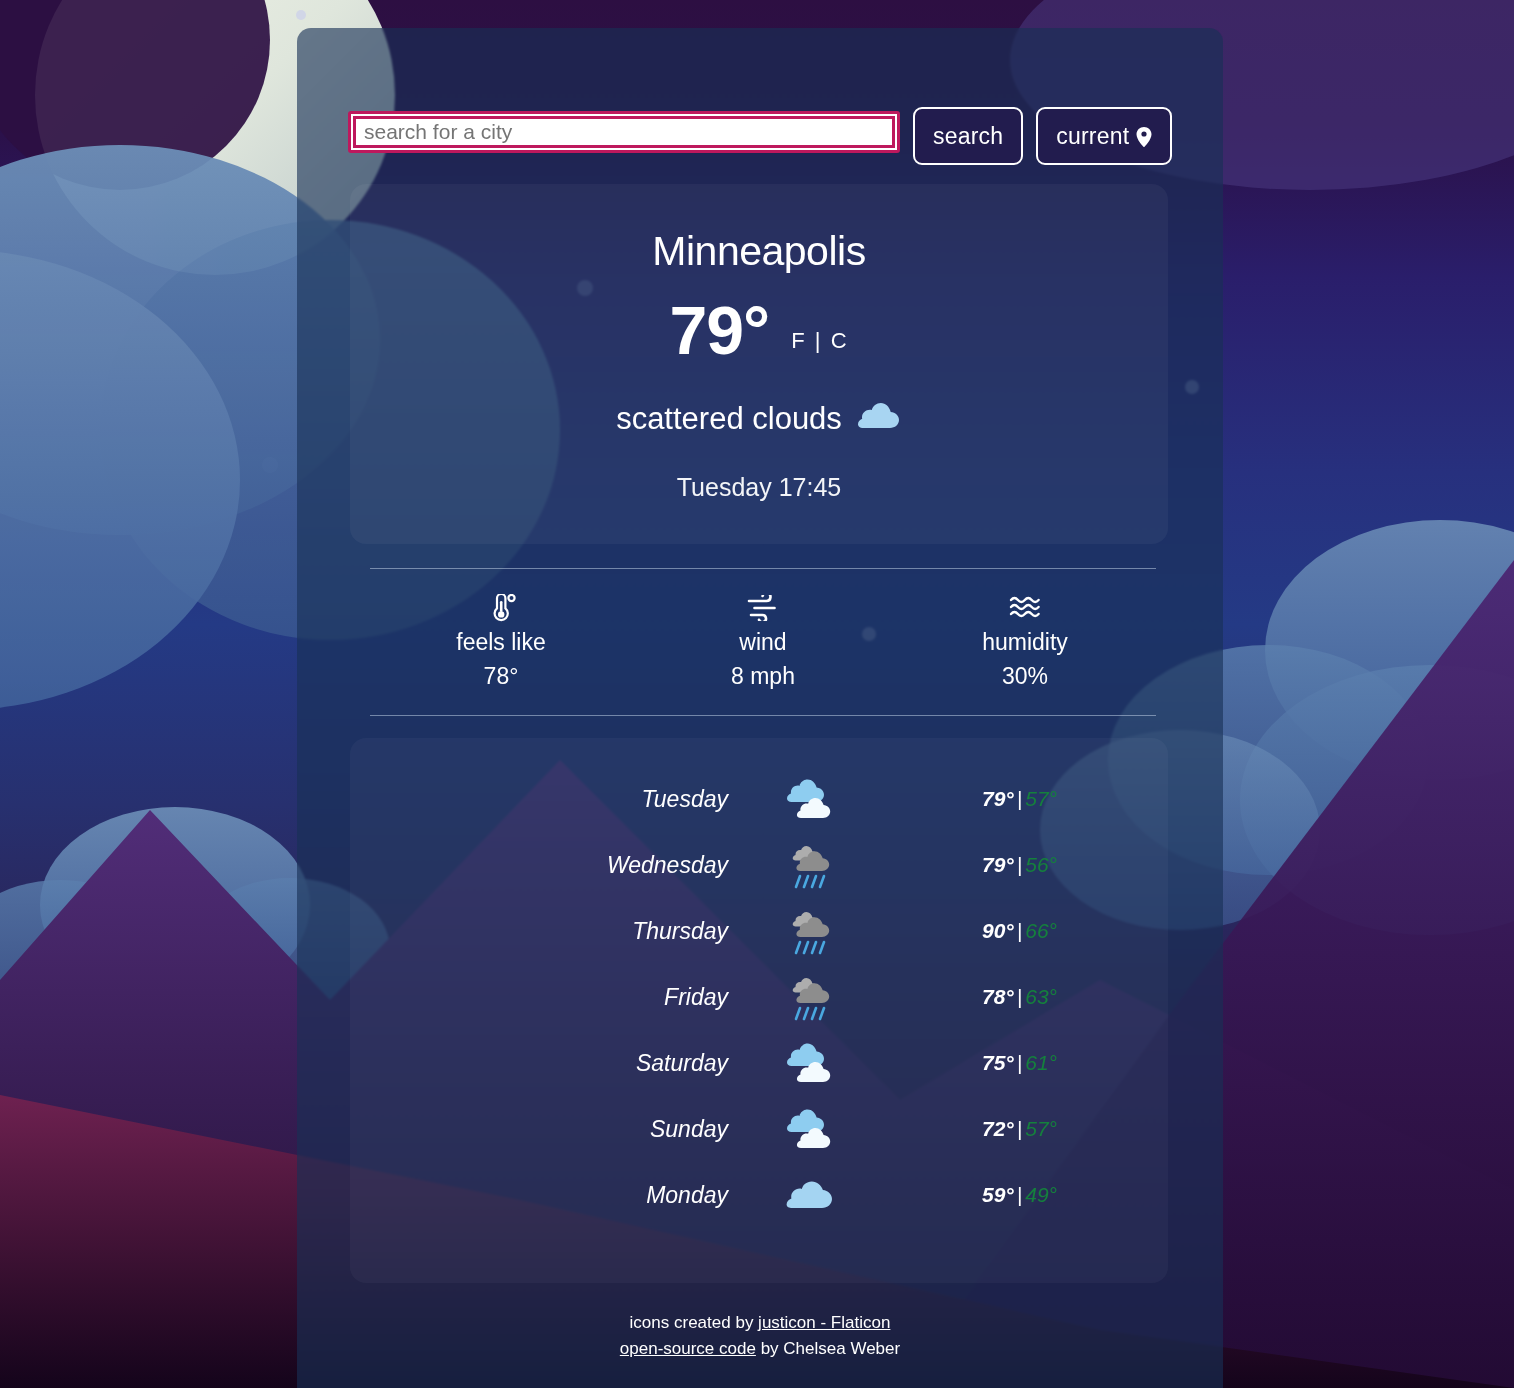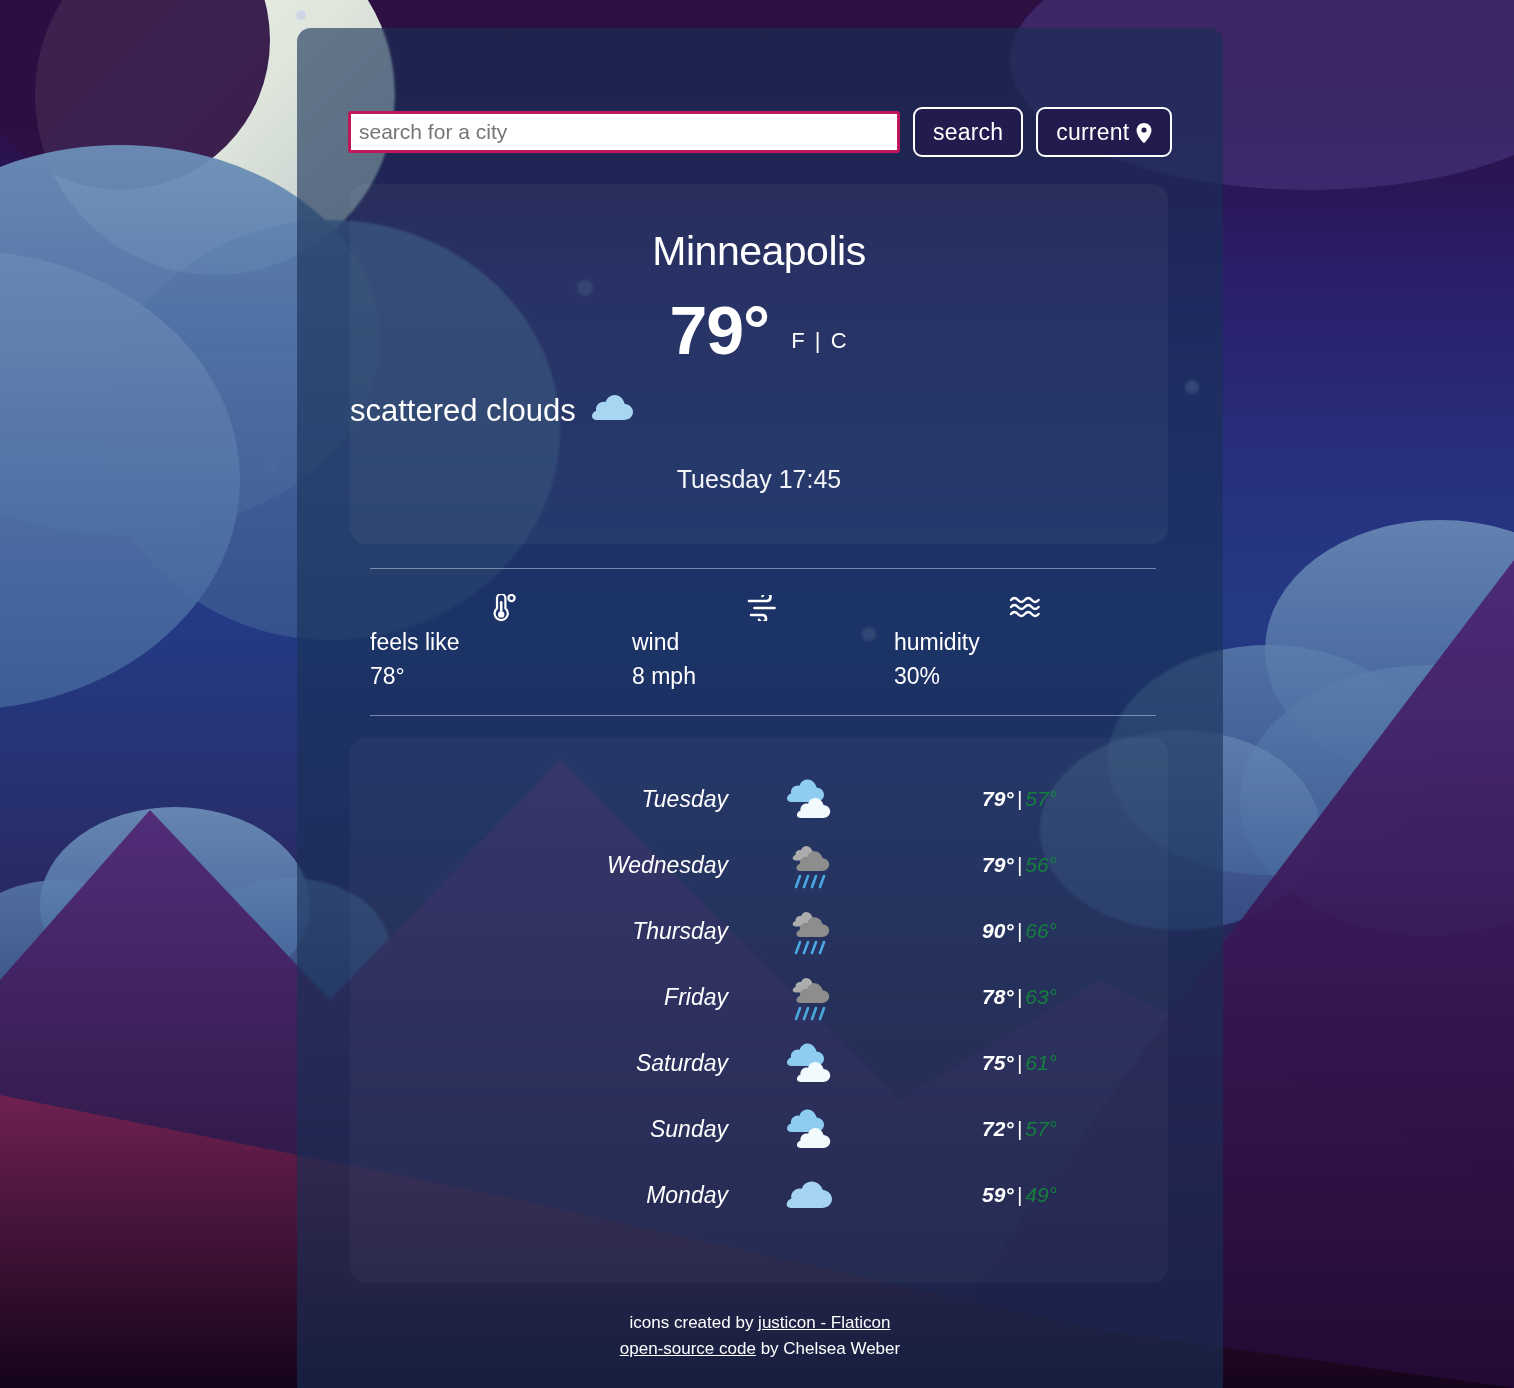--- a/index.html
+++ b/index.html
@@ -50,35 +50,35 @@
     position: absolute;
     left: 51px;
     top: 83px;
     display: flex;
     align-items: stretch;
     gap: 13px;
   }
   .search-input {
     width: 552px;
     height: 42px;
-    border: 3px solid #be185d;
+    border: 8px solid #be185d;
     border-radius: 3px;
     background: #ffffff;
     outline: 2px solid #ffffff;
     outline-offset: -5px;
     padding: 6px 8px;
     font-size: 21px;
     font-family: "Liberation Sans", sans-serif;
     color: #222;
   }
   .search-input::placeholder { color: #757575; }
 
   .btn {
     min-width: 110px;
-    height: 50px;
+    height: 58px;
     margin-top: -4px;
     background: #221c4e;
     border: 2px solid #ffffff;
     border-radius: 9px;
     color: #ffffff;
     font-size: 23px;
     font-family: "Liberation Sans", sans-serif;
     display: inline-flex;
     align-items: center;
     justify-content: center;
@@ -123,23 +123,24 @@
   }
   .unit-toggle {
     font-size: 22px;
     letter-spacing: 2px;
     padding-bottom: 10px;
     cursor: pointer;
     user-select: none;
     margin-left: 12px;
   }
   .desc-line {
-    margin-top: 28px;
+    margin-top: 36px;
     display: flex;
     align-items: center;
+    justify-content: center;
     gap: 14px;
     font-size: 31px;
   }
   .datetime {
     margin-top: 35px;
     font-size: 25px;
     font-weight: 300;
     color: #f3f5f8;
   }
 
@@ -155,20 +156,21 @@
   #div-bottom { top: 687px; }
 
   
   .stats {
     position: absolute;
     left: 73px;
     top: 565px;
     width: 786px;
     display: flex;
     color: #ffffff;
+    text-align: center;
   }
   .stat { flex: 1; }
   .stat-icon { height: 30px; display: flex; align-items: center; justify-content: center; }
   .stat-label { font-size: 23px; margin-top: 6px; }
   .stat-value { font-size: 23px; margin-top: 7px; }
 
   
   .forecast {
     position: absolute;
     left: 53px;

